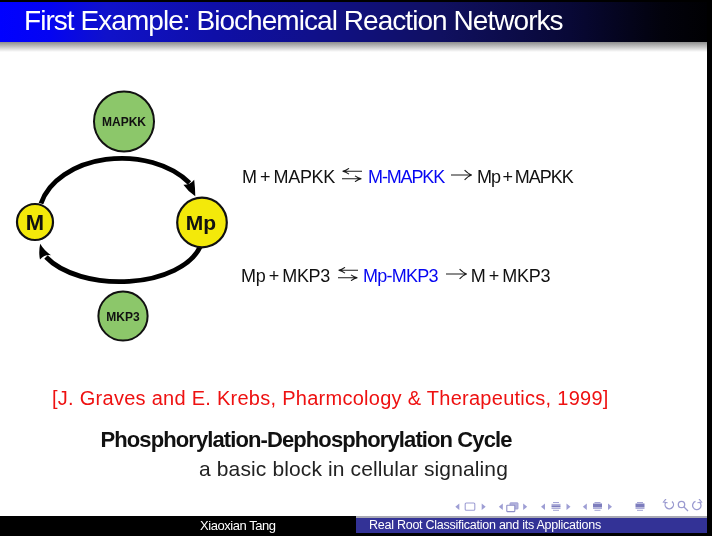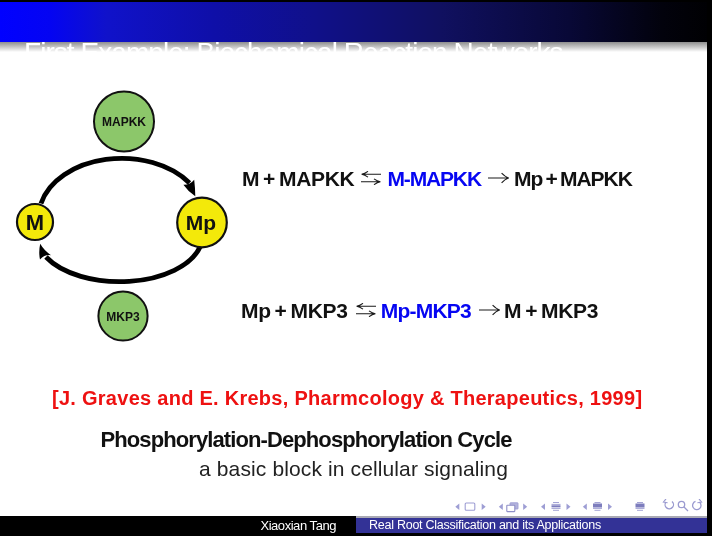--- a/index.html
+++ b/index.html
@@ -4,32 +4,32 @@
 <style>
 html,body{margin:0;padding:0;}
 body{width:712px;height:536px;position:relative;background:#fff;overflow:hidden;
      font-family:"Liberation Sans", sans-serif;}
 .abs{position:absolute;}
 #topstrip{left:0;top:0;width:712px;height:2px;background:#000;}
 #bar{left:0;top:2px;width:712px;height:40px;
   background:linear-gradient(to right,#0101ff 0%,#0404f2 7%,#1012ca 15%,#0f0fa8 30%,#10108a 44%,#101060 62%,#080836 80%,#02020c 93%,#000002 100%);}
 #barshadow{left:0;top:42px;width:712px;height:10px;
   background:linear-gradient(to bottom,#8e8e8e,#ffffff);}
-#title{left:24px;top:7px;font-size:28px;color:#fff;line-height:1;letter-spacing:-0.95px;white-space:nowrap;margin-top:32px;}
+#title{left:24px;top:7px;font-size:28px;color:#fff;line-height:1;letter-spacing:-0.95px;white-space:nowrap;}
 #rightstrip{left:707px;top:0;width:5px;height:536px;background:#000;z-index:50;}
 #fblack{left:0;top:516px;width:712px;height:20px;background:#000;}
 #fgrey{left:356px;top:516px;width:351px;height:1.5px;background:#a9a9b4;}
 #fblue{left:356px;top:517.5px;width:351px;height:15.5px;background:#333296;}
-#fxt{left:200px;top:518.8px;width:136px;text-align:right;color:#fff;font-size:13px;letter-spacing:-0.45px;line-height:1;}
+#fxt{left:200px;top:518.8px;width:136px;color:#fff;font-size:13px;letter-spacing:-0.45px;line-height:1;}
 #frr{left:369px;top:518.8px;color:#fff;font-size:12.5px;letter-spacing:-0.25px;line-height:1;text-align:center;}
-.eq{white-space:nowrap;font-weight:bold;font-size:21px;line-height:1;letter-spacing:-0.3px;color:#111;text-align:right;}
+.eq{white-space:nowrap;font-weight:normal;font-size:18px;line-height:1;letter-spacing:-0.3px;color:#111;text-align:right;}
 .eq .bl{color:#0606f2;}
 #eq1{left:242px;top:168px;}
-#eq2{left:241px;top:300px;}
-#cite{left:52px;top:388px;font-size:20px;line-height:1;color:#ee1111;letter-spacing:0.27px;white-space:nowrap;font-weight:bold;}
+#eq2{left:241px;top:267px;}
+#cite{left:52px;top:388px;font-size:20px;line-height:1;color:#ee1111;letter-spacing:0.27px;white-space:nowrap;}
 #cyc{left:0;top:429px;width:612px;text-align:center;font-size:22px;font-weight:bold;color:#111;line-height:1;letter-spacing:-0.9px;}
 #bas{left:0;top:458px;width:707px;text-align:center;font-size:21px;color:#222;line-height:1;letter-spacing:0.12px;}
 svg.inl{display:inline-block;}
 </style>
 </head>
 <body>
 <div class="abs" id="bar"></div>
 <div class="abs" id="topstrip"></div>
 <div class="abs" id="barshadow"></div>
 <div class="abs" id="title">First Example: Biochemical Reaction Networks</div>

